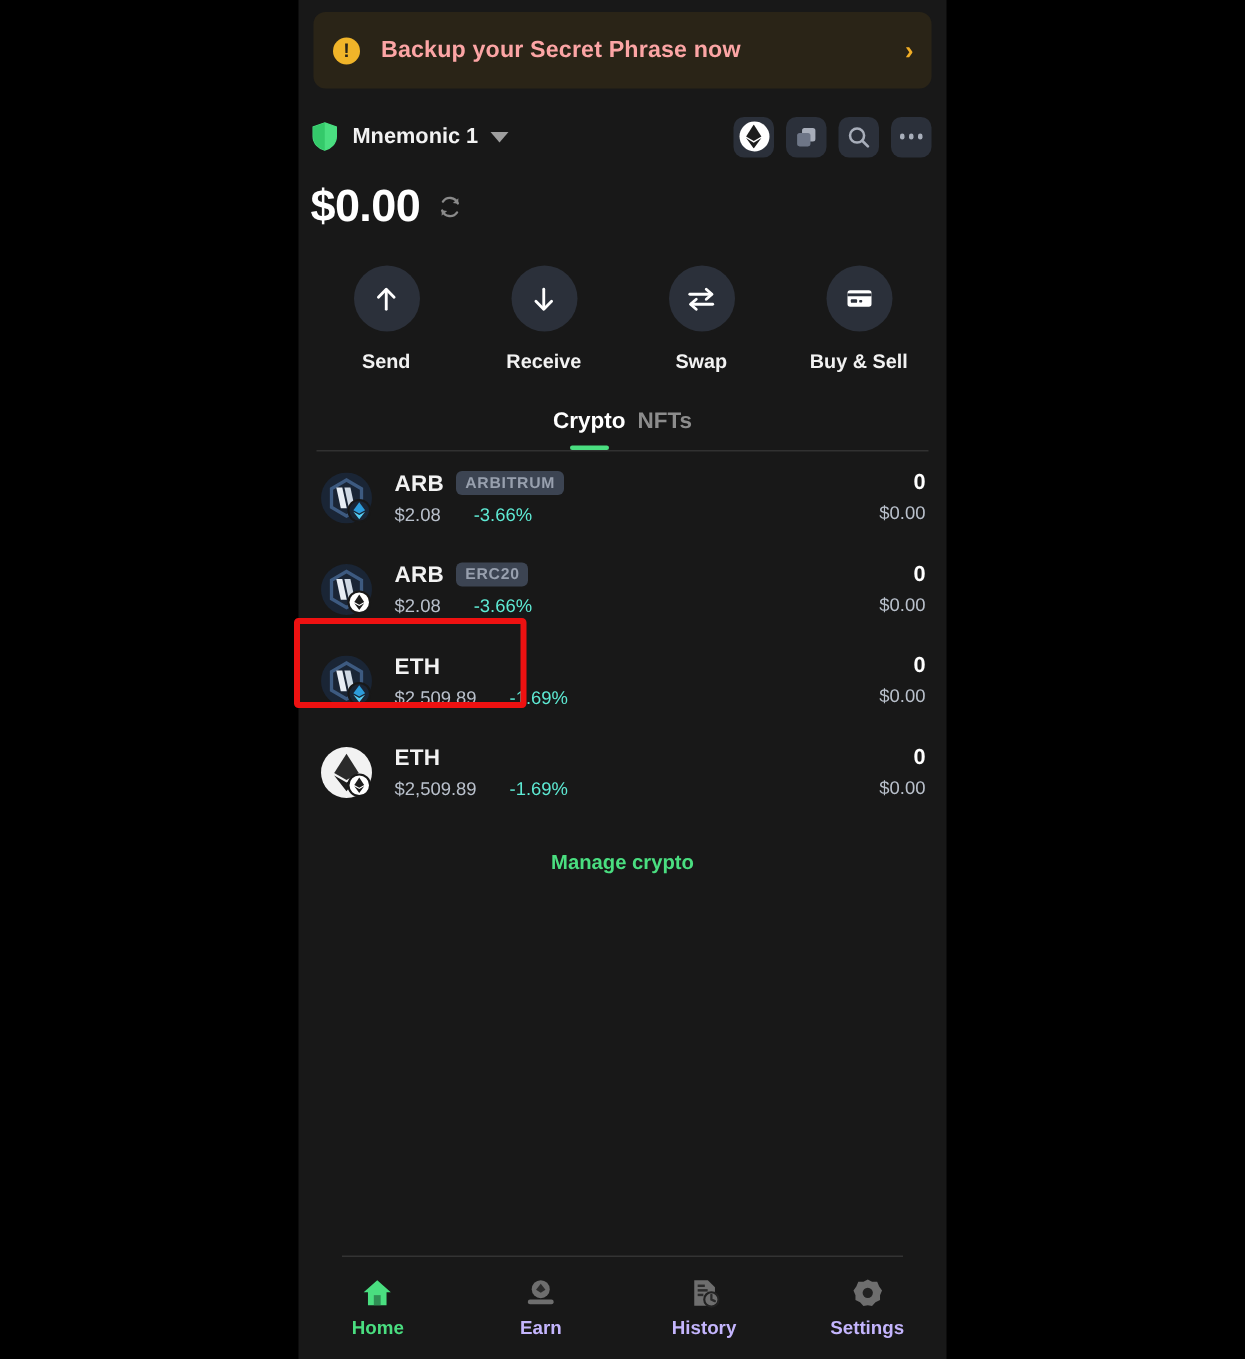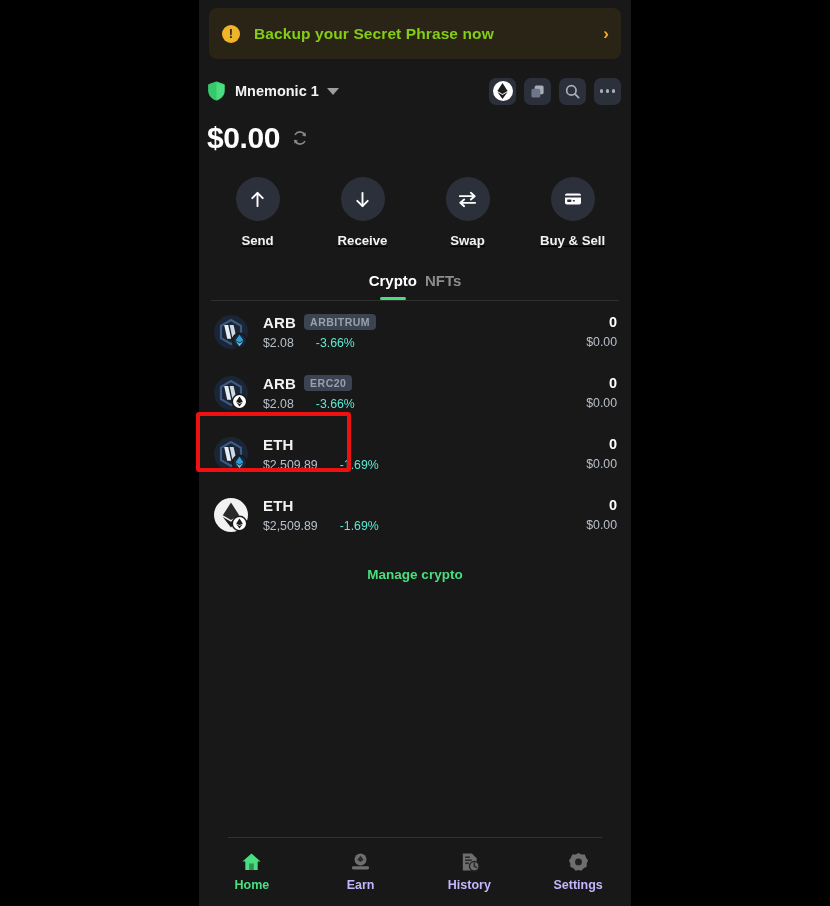--- a/index.html
+++ b/index.html
@@ -49,21 +49,21 @@
     background: #f0b429;
     color: #2a2417;
     font-size: 13px;
     font-weight: bold;
     line-height: 18px;
     text-align: center;
     flex: 0 0 auto;
   }
   .banner-text {
     margin-left: 14px;
-    color: #84cc16;
+    color: #fca5a5;
     font-size: 15.5px;
     font-weight: bold;
     letter-spacing: 0.1px;
     flex: 1 1 auto;
   }
   .banner-chev {
     color: #f0ad26;
     font-size: 17px;
     font-weight: bold;
     flex: 0 0 auto;
@@ -127,21 +127,20 @@
     font-weight: bold;
     letter-spacing: -0.4px;
   }
   .refresh-icon { margin-left: 12px; width: 16px; height: 16px; cursor: pointer; }
 
   
   .actions {
     display: flex;
     margin-top: 22px;
     padding: 0 6px;
-    text-decoration: underline;
   }
   .action {
     flex: 1 1 0;
     display: flex;
     flex-direction: column;
     align-items: center;
     cursor: pointer;
   }
   .action-circle {
     width: 44px; height: 44px;

